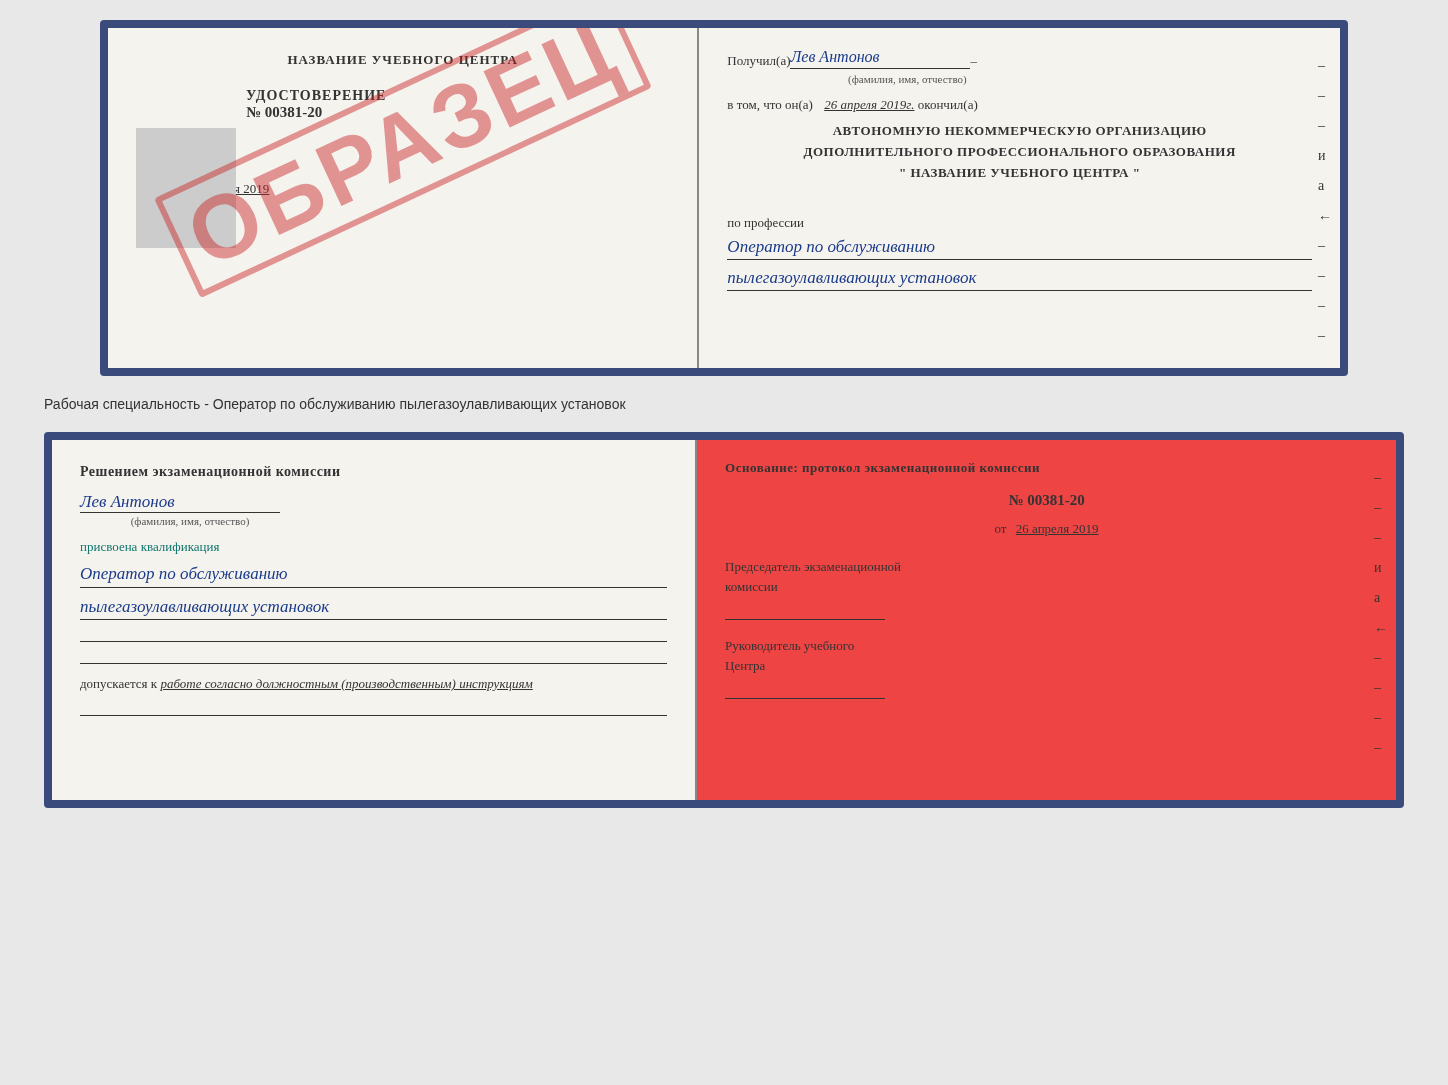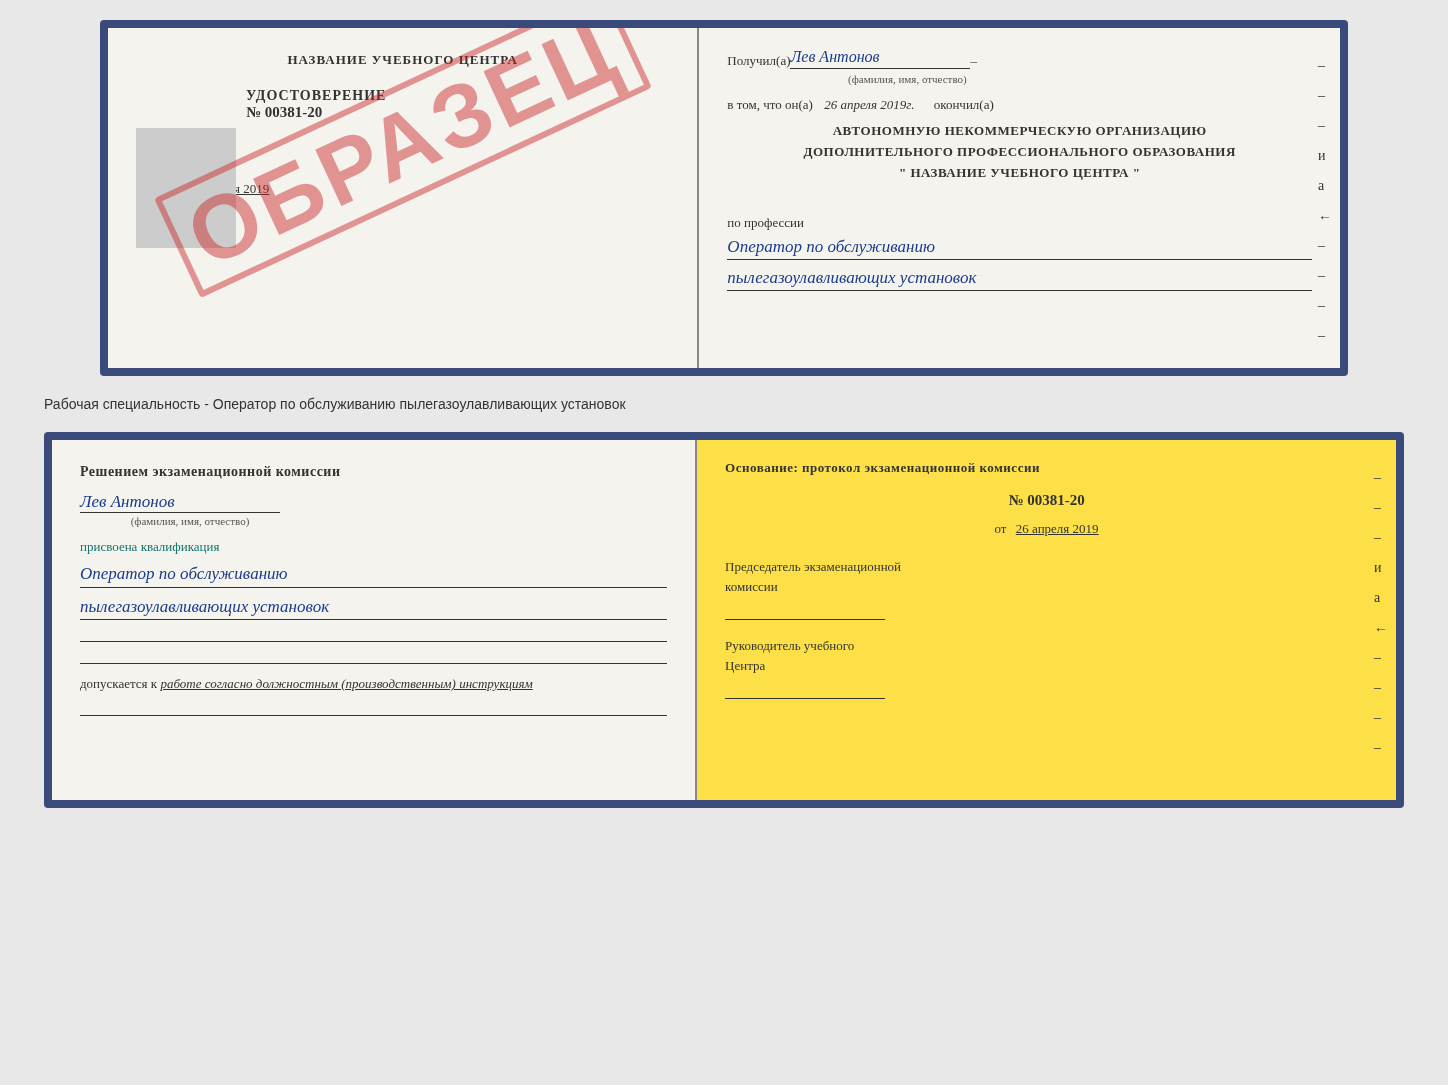--- a/index.html
+++ b/index.html
@@ -157,20 +157,21 @@
     }
 
     .vtom-line {
       font-size: 13px;
       color: #333;
       margin-bottom: 8px;
     }
 
     .vtom-line span.handwritten {
       font-style: italic;
+      text-decoration: underline;
       font-size: 13px;
       color: #333;
     }
 
     .org-block {
       font-size: 13px;
       color: #333;
       text-align: center;
       line-height: 1.6;
       margin-bottom: 10px;
@@ -235,21 +236,21 @@
       width: 48%;
       border-right: 2px solid #888;
       padding: 24px 28px;
       background: #f5f3ee;
       min-height: 360px;
     }
 
     .bottom-right {
       width: 52%;
       padding: 20px 28px;
-      background: #fde047;
+      background: #ef4444;
       min-height: 360px;
     }
 
     .decision-title {
       font-size: 14px;
       font-weight: bold;
       letter-spacing: 0.5px;
       color: #333;
       margin-bottom: 12px;
     }
@@ -396,21 +397,21 @@
     <div class="received-line">
       <span class="received-label">Получил(а)</span>
       <span class="received-name">Лев Антонов</span>
       <span class="received-dash">–</span>
     </div>
     <div class="fio-hint">(фамилия, имя, отчество)</div>
 
     <div class="vtom-line">
       <span>в том, что он(а)</span>
       <span class="handwritten" style="margin-left: 8px;">26 апреля 2019г.</span>
-      <span style="margin-left: 16px;">окончил(а)</span>
+      <span style="">окончил(а)</span>
     </div>
 
     <div class="org-block">
       <div>АВТОНОМНУЮ НЕКОММЕРЧЕСКУЮ ОРГАНИЗАЦИЮ</div>
       <div>ДОПОЛНИТЕЛЬНОГО ПРОФЕССИОНАЛЬНОГО ОБРАЗОВАНИЯ</div>
       <div>"   НАЗВАНИЕ УЧЕБНОГО ЦЕНТРА   "</div>
     </div>
 
     <div class="profession-label">по профессии</div>
     <span class="profession-value">Оператор по обслуживанию</span>

